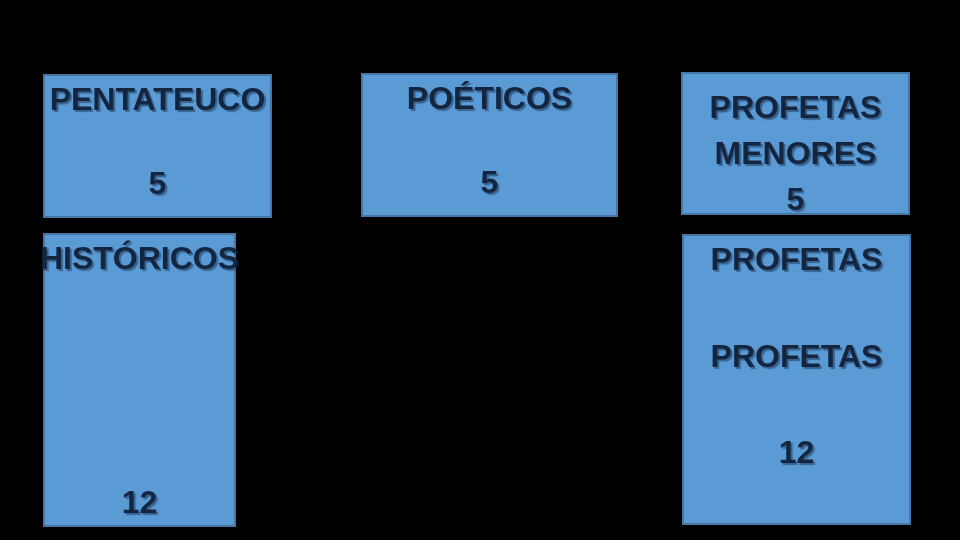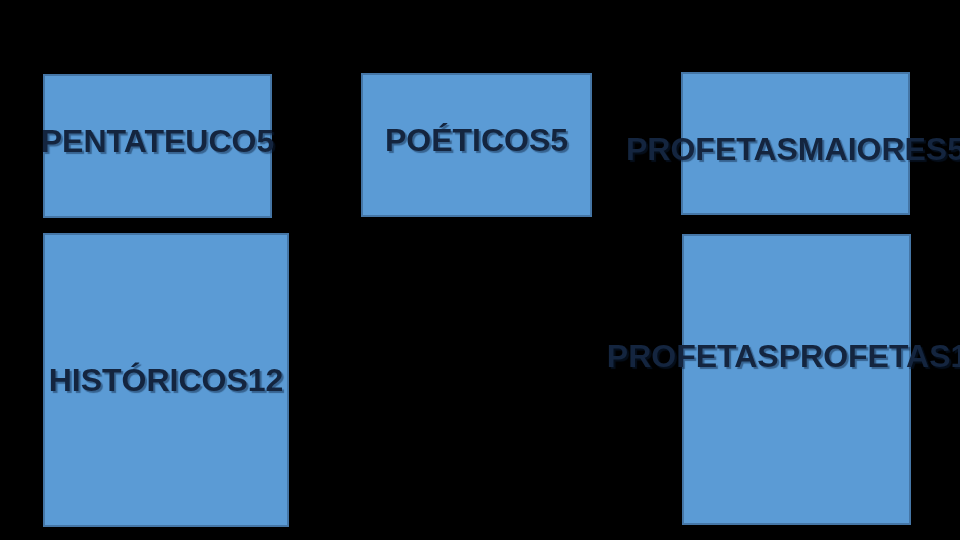--- a/index.html
+++ b/index.html
@@ -14,57 +14,57 @@
     background: var(--bg, #000000);
     overflow: hidden;
     font-family: "Liberation Sans", sans-serif;
   }
   .box {
     position: absolute;
     box-sizing: border-box;
     background: var(--box-fill, #5B9BD5);
     border: 2px solid var(--box-border, #4576A6);
     display: flex;
-    flex-direction: row;
-    justify-content: center;
+    flex-direction: column;
+    justify-content: space-between;
     align-items: center;
   }
   .box-line {
     color: var(--text-color, #14253F);
     font-size: 32px;
     font-weight: 700;
     line-height: 46px;
     white-space: nowrap;
     text-align: center;
     text-shadow: 2px 2px 1px rgba(12, 32, 60, 0.45);
   }
   #box-pentateuco        { left: 43px;  top: 74px;  width: 229px; height: 144px; padding-bottom: 10px; }
-  #box-poeticos          { left: 361px; top: 73px;  width: 231px; height: 144px; padding-bottom: 10px; }
+  #box-poeticos          { left: 361px; top: 73px;  width: 257px; height: 144px; padding-bottom: 10px; }
   #box-profetas-maiores  { left: 681px; top: 72px;  width: 229px; height: 143px; padding-top: 10px; }
-  #box-historicos        { left: 43px;  top: 233px; width: 246px; height: 294px; }
+  #box-historicos        { left: 43px;  top: 233px; width: 193px; height: 294px; }
   #box-profetas-menores  { left: 682px; top: 234px; width: 229px; height: 291px; padding-bottom: 48px; }
 </style>
 </head>
 <body>
 
 <div class="slide">
 
   <div class="box" id="box-pentateuco">
     <div class="box-line">PENTATEUCO</div>
     <div class="box-line">5</div>
   </div>
 
   <div class="box" id="box-poeticos">
     <div class="box-line">POÉTICOS</div>
     <div class="box-line">5</div>
   </div>
 
   <div class="box" id="box-profetas-maiores">
     <div class="box-line">PROFETAS</div>
-    <div class="box-line">MAIORES</div>
+    <div class="box-line">MENORES</div>
     <div class="box-line">5</div>
   </div>
 
   <div class="box" id="box-historicos">
     <div class="box-line">HISTÓRICOS</div>
     <div class="box-line">12</div>
   </div>
 
   <div class="box" id="box-profetas-menores">
     <div class="box-line">PROFETAS</div>

